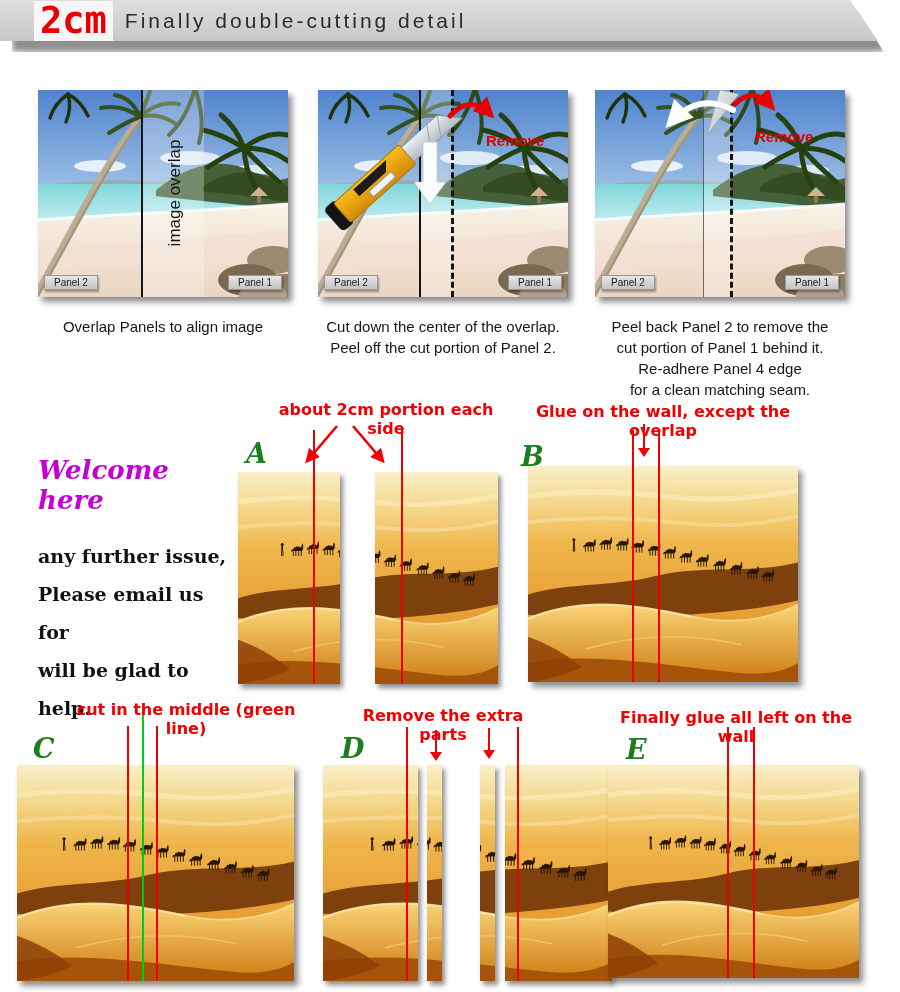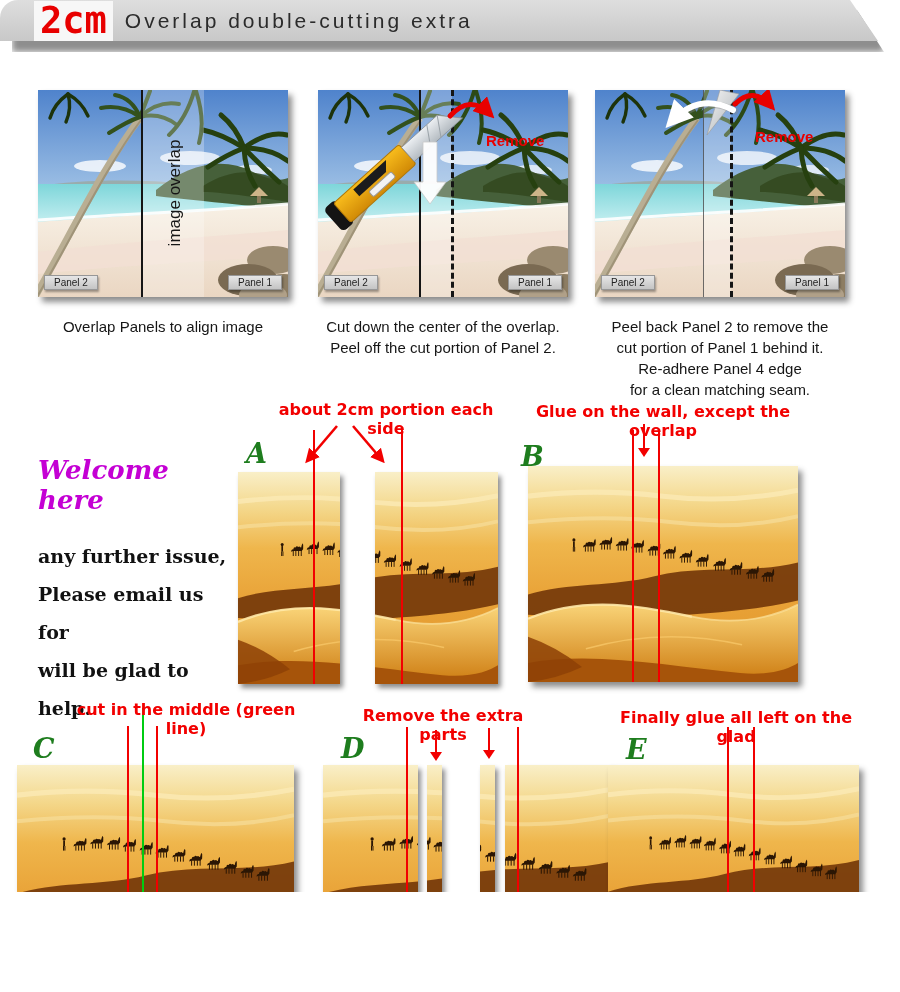--- a/index.html
+++ b/index.html
@@ -1,17 +1,17 @@
 <!DOCTYPE html>
 <html><head>
 <meta charset="utf-8">
 <style>
   html,body{margin:0;padding:0;background:#fff;}
-  .page{position:relative;width:900px;height:892px;background:#fff;overflow:hidden;
-        font-family:"Liberation Sans",sans-serif;border-radius:18px;}
+  .page{position:relative;width:900px;height:992px;background:#fff;overflow:hidden;
+        font-family:"Liberation Sans",sans-serif;}
 
   
   .hdr-shadow{position:absolute;left:12px;top:10px;width:872px;height:42px;background:#8e8e8e;
               filter:blur(3px);clip-path:polygon(0 0,845px 0,872px 100%,0 100%);}
   .hdr-bar{position:absolute;left:0;top:0;width:878px;height:41px;
            background:linear-gradient(#dedede,#c8c8c8);
            clip-path:polygon(0 0,850px 0,878px 100%,0 100%);
            display:flex;align-items:center;}
   .hdr-size{margin-left:34px;padding:0 6px;background:#f7f7f7;color:#e80000;
             font-family:"DejaVu Sans Mono",monospace;font-weight:bold;font-size:37px;line-height:40px;}
@@ -199,21 +199,21 @@
         <path d="M170,150 C220,160 255,150 280,138" stroke="#fadf96" stroke-width="1.8" fill="none" opacity=".8"></path>
         <path d="M0,215 L0,196 C70,184 150,200 220,206 C250,209 270,202 280,196 L280,215 Z" fill="#a6540a"></path>
         <path d="M0,215 L0,170 Q30,180 56,200 Q30,212 0,215 Z" fill="#8d4106" opacity=".85"></path>
       </g>
     </defs>
   </svg>
 
   <div class="hdr-shadow"></div>
   <div class="hdr-bar">
     <span class="hdr-size">2cm</span>
-    <span class="hdr-title">Overlap double-cutting extra</span>
+    <span class="hdr-title">Finally double-cutting detail</span>
   </div>
 
   <div class="photo beach" style="left:38px">
     <svg class="scene" width="250" height="207" viewBox="0 0 250 207" preserveAspectRatio="none">
         <use href="#beachScene"></use>
       </svg>
     <div class="overlap-band" style="left:104px;width:62px"></div>
     <div class="cut-solid" style="left:103px"></div>
     <div class="overlap-text" style="left:137px;top:103px">image overlap</div>
     <div class="panel-tag tag-left">Panel 2</div>
@@ -349,21 +349,21 @@
       </svg>
   </div>
   <div class="strip" style="left:505px;top:765px;width:107px;height:216px">
     <svg width="289" height="216" viewBox="0 0 280 215" preserveAspectRatio="none" style="left:-182px">
         <use href="#desertScene"></use>
       </svg>
   </div>
   <div class="vline-red" style="left:406px;top:727px;height:254px"></div>
   <div class="vline-red" style="left:517px;top:727px;height:254px"></div>
 
-  <div class="note-red" style="left:615px;top:708px;width:242px">Finally glue all left on the glad</div>
+  <div class="note-red" style="left:615px;top:708px;width:242px">Finally glue all left on the wall</div>
   <div class="stage-label" style="left:626px;top:734px">E</div>
   <div class="photo" style="left:608px;top:765px;width:251px;height:213px">
     <svg class="scene" width="251" height="213" viewBox="0 0 280 215" preserveAspectRatio="none">
         <use href="#desertScene"></use>
       </svg>
   </div>
   <div class="vline-red" style="left:727px;top:727px;height:251px"></div>
   <div class="vline-red" style="left:753px;top:727px;height:251px"></div>
 
 </div>

